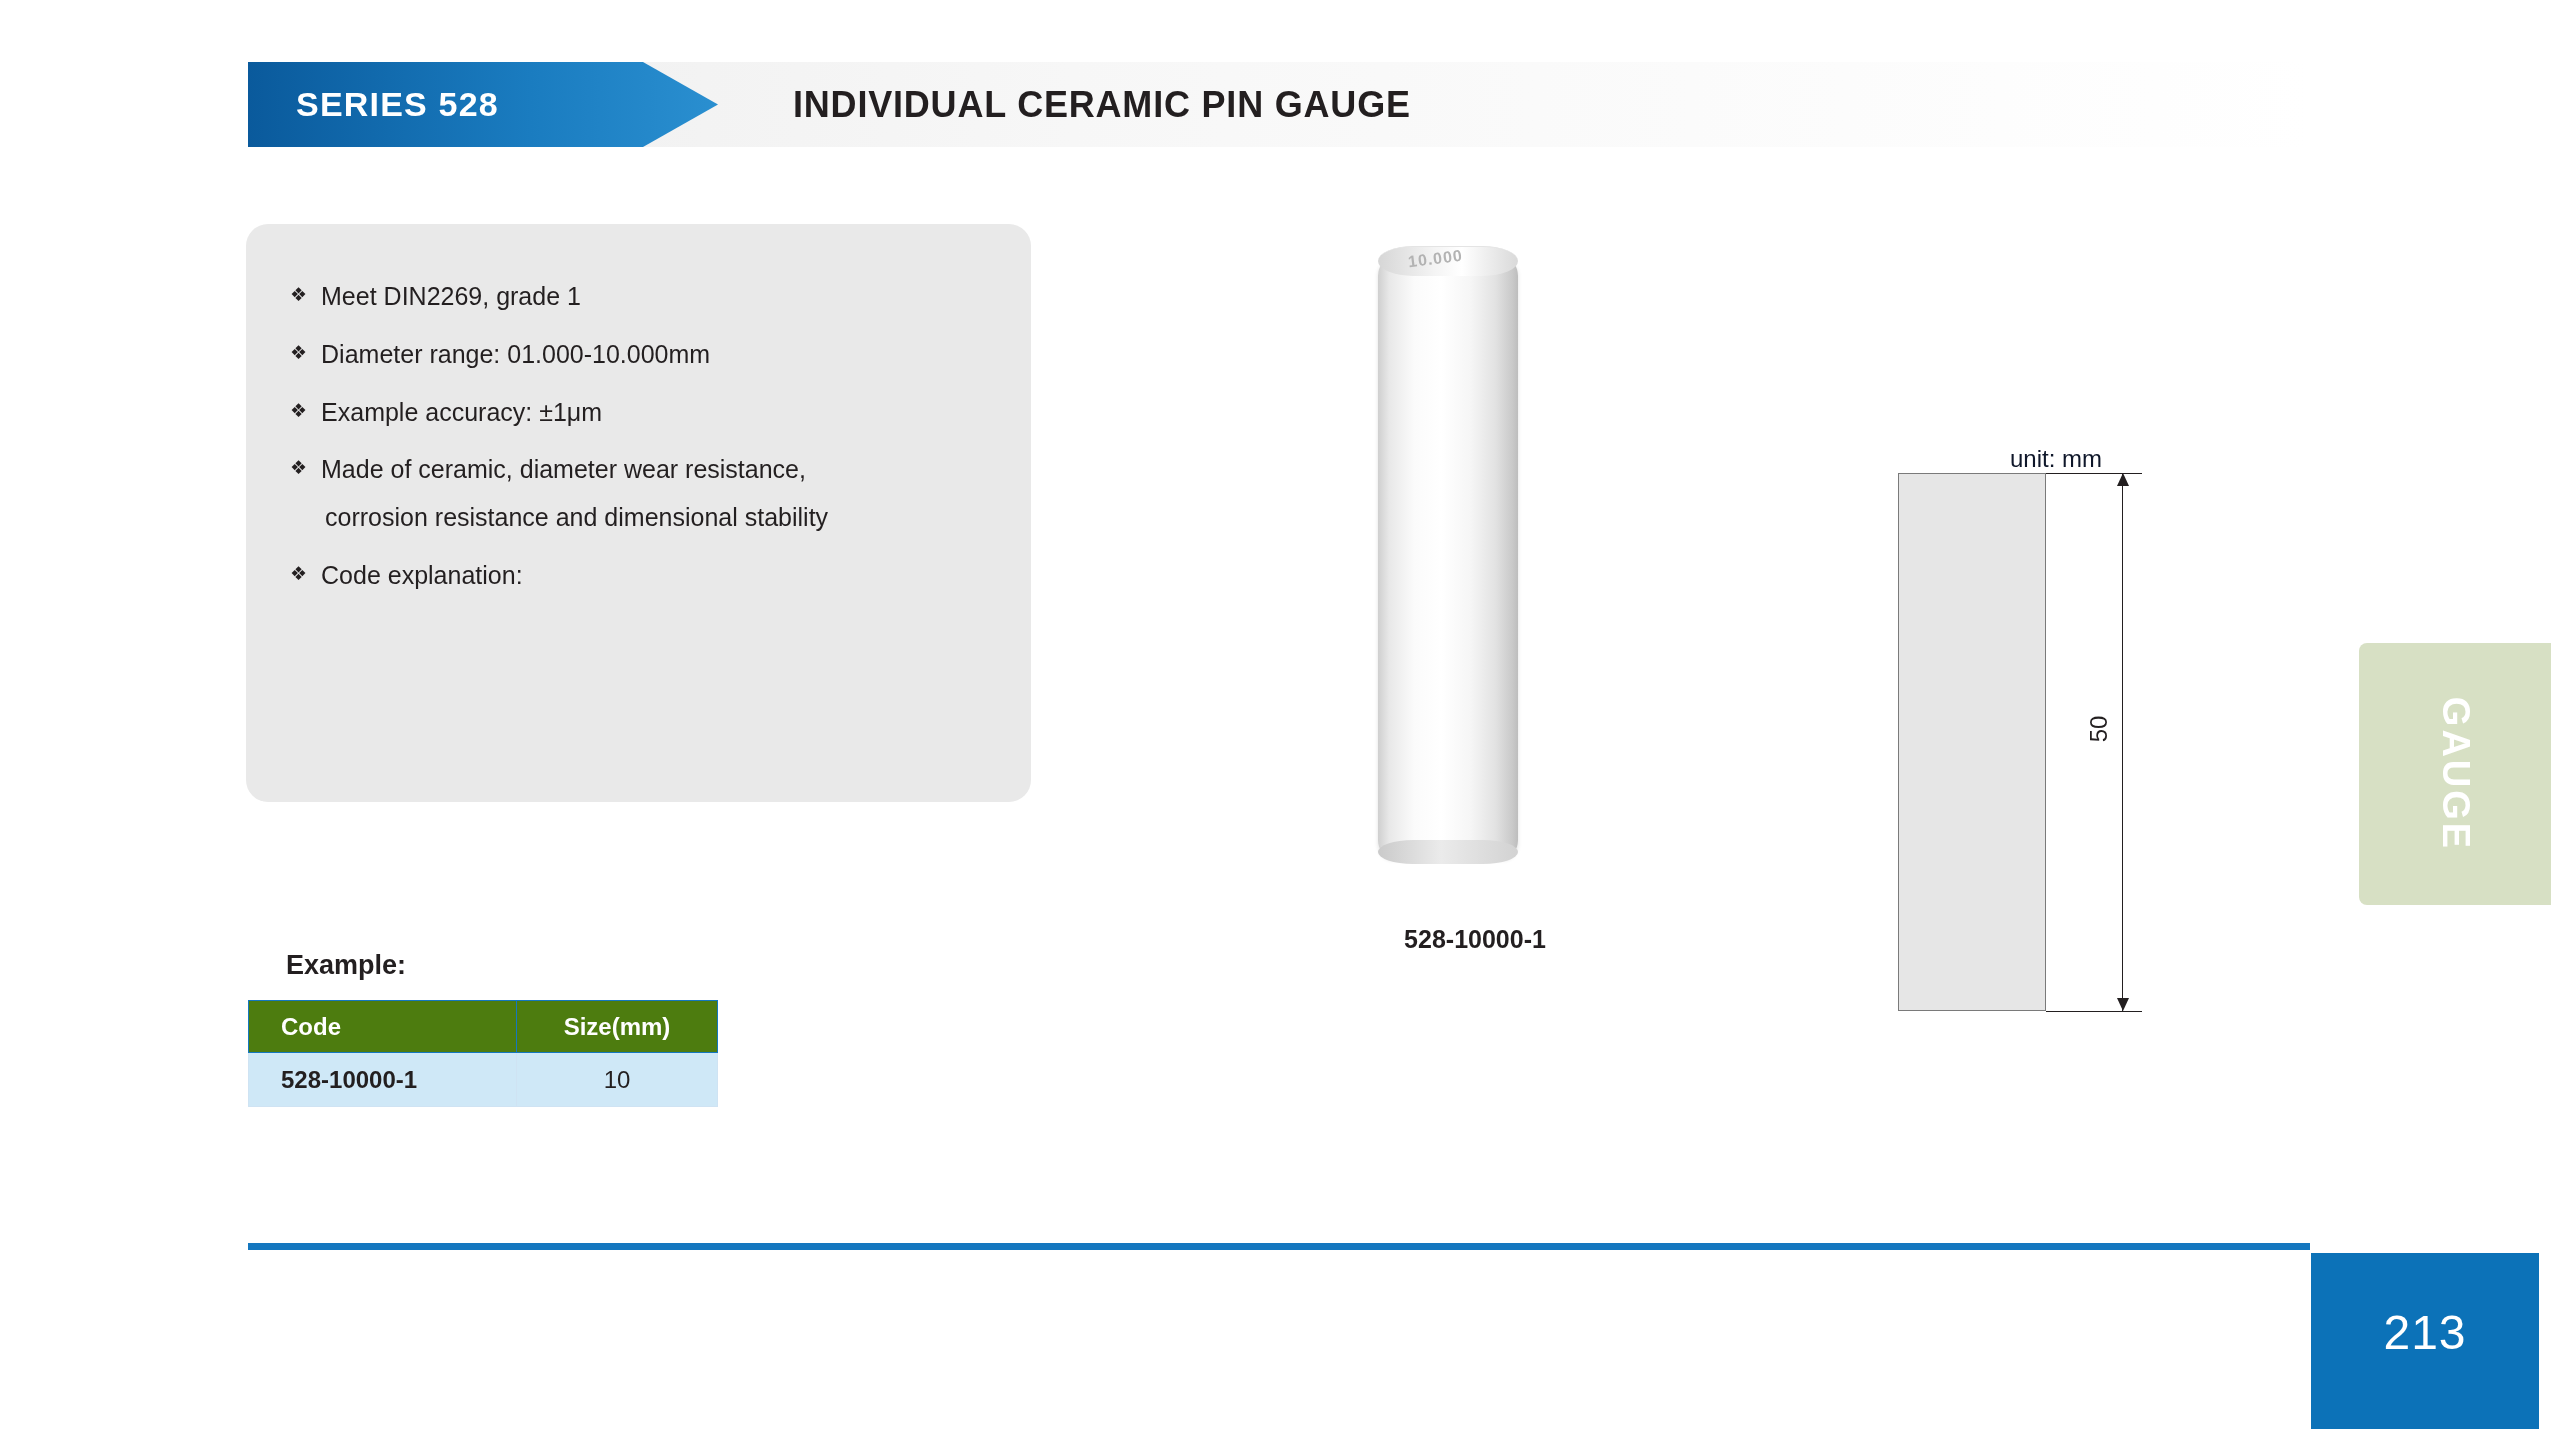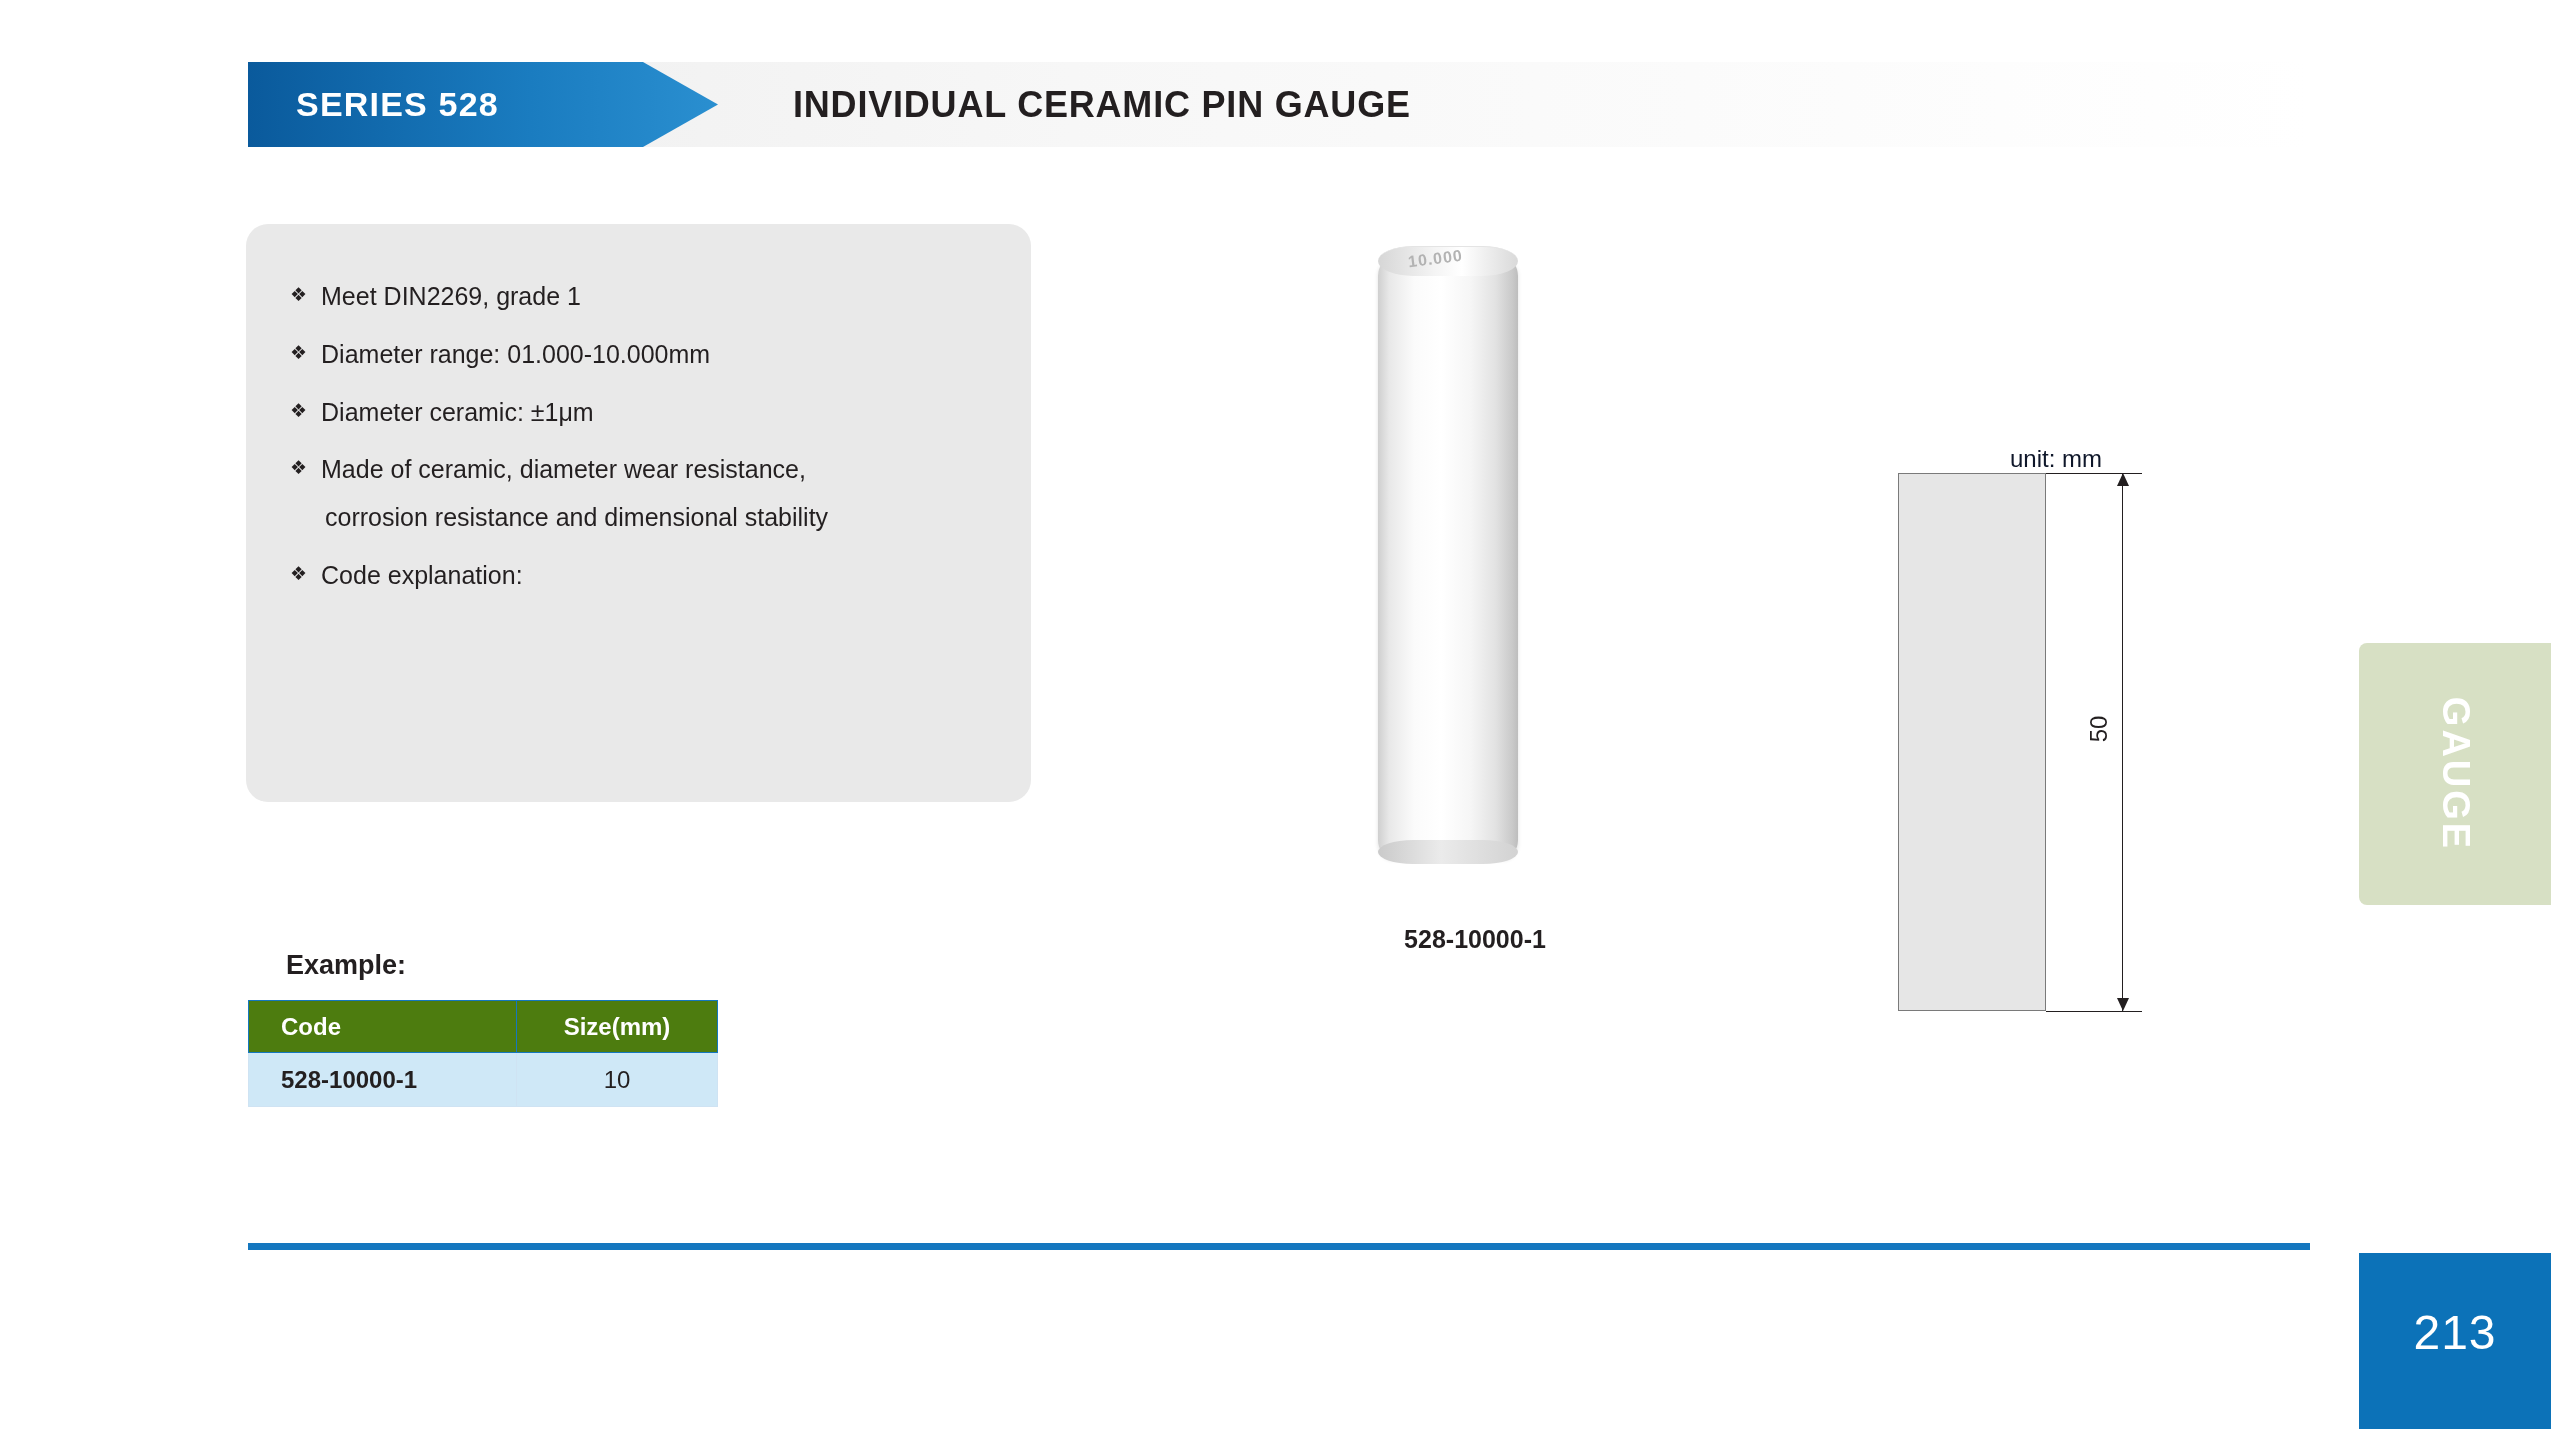--- a/index.html
+++ b/index.html
@@ -253,22 +253,22 @@
 
   
   .footer-rule {
     position: absolute;
     left: 248px; top: 1243px;
     width: 2062px; height: 7px;
     background: #1477bf;
   }
   .page-num-box {
     position: absolute;
-    right: 0; top: 1253px;
-    width: 192px; height: 176px;
+    right: 12px; top: 1253px;
+    width: 228px; height: 176px;
     background: #0c72b8;
   }
   .page-num {
     position: absolute;
     left: 50%; top: 52px;
     transform: translateX(-50%);
     color: #ffffff;
     font-size: 48px;
     letter-spacing: 1px;
   }
@@ -293,21 +293,21 @@
       <span class="ftext">Meet DIN2269, grade 1</span>
     </div>
 
     <div class="feature">
       <span class="bullet">❖</span>
       <span class="ftext">Diameter range: 01.000-10.000mm</span>
     </div>
 
     <div class="feature">
       <span class="bullet">❖</span>
-      <span class="ftext">Diameter ceramic: ±1μm</span>
+      <span class="ftext">Example accuracy: ±1μm</span>
     </div>
 
     <div class="feature">
       <span class="bullet">❖</span>
       <span class="ftext">
         <span>Made of ceramic, diameter wear resistance,</span>
         <span class="line2">corrosion resistance and dimensional stability</span>
       </span>
     </div>
 

